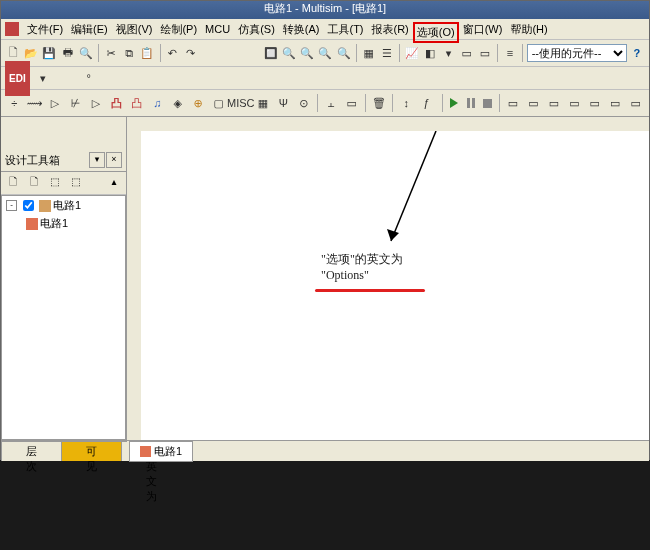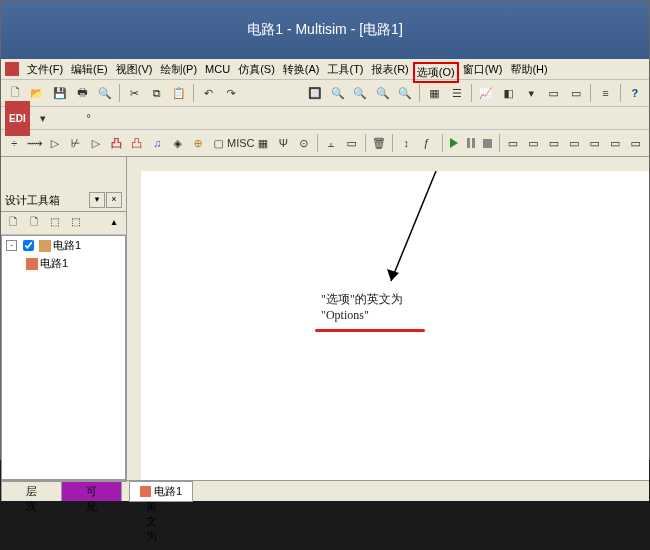--- a/index.html
+++ b/index.html
@@ -1,18 +1,18 @@
 <!DOCTYPE html>
 <html><head>
 <meta charset="utf-8">
 <style>
 html,body{margin:0;padding:0;font-family:"Microsoft YaHei",SimSun,sans-serif;font-size:11px;background:#1a1a1a;}
 .app{width:650px;height:550px;background:#1a1a1a;position:relative;}
 .window{position:absolute;left:0;top:0;width:650px;height:460px;background:#ece9d8;border:1px solid #666;box-sizing:border-box;}
-.titlebar{height:18px;background:linear-gradient(#4a6a9a,#3a5a8a);color:#fff;font-size:14px;padding:20px 8px;text-align:center;position:relative;}
+.titlebar{height:18px;background:linear-gradient(#4a6a9a,#3a5a8a);color:#fff;font-size:11px;padding:0 8px;text-align:center;position:relative;}
 .menubar{height:20px;background:#ece9d8;border-bottom:1px solid #c0c0c0;display:flex;align-items:center;padding-left:4px;}
 .app-icon{width:14px;height:14px;background:#c04040;margin-right:4px;display:inline-block;}
 .menu-item{padding:2px 4px;cursor:pointer;font-size:11px;color:#000;}
 .menu-highlight{border:2px solid #e00000;box-sizing:border-box;padding:1px 2px;margin-top:6px;}
 .toolbar{height:26px;background:#ece9d8;border-bottom:1px solid #c0c0c0;display:flex;align-items:center;padding:0 4px;gap:2px;}
 .tool-btn{width:20px;height:20px;border:1px solid transparent;display:flex;align-items:center;justify-content:center;cursor:pointer;font-size:11px;color:#333;}
 .tool-sep{width:1px;height:18px;background:#aaa;margin:0 2px;}
 .tool-combo{height:18px;font-size:11px;border:1px solid #7f9db9;background:#fff;min-width:100px;}
 .toolbar2{height:26px;background:#ece9d8;border-bottom:1px solid #999;display:flex;align-items:center;padding:0 4px;gap:2px;}
 .element-label{background:#c04040;color:#fff;font-size:10px;padding:12px 4px;font-weight:bold;}
@@ -24,21 +24,21 @@
 .tree-toolbar{height:22px;border-bottom:1px solid #c0c0c0;display:flex;align-items:center;padding:0 2px;gap:1px;background:#ece9d8;}
 .tree-tool{width:18px;height:18px;border:1px solid #ece9d8;font-size:10px;text-align:center;line-height:16px;cursor:pointer;}
 .tree-view{flex:1;background:#fff;border:1px solid #999;margin:0;overflow:auto;font-size:11px;}
 .tree-node{padding:1px 4px;display:flex;align-items:center;gap:2px;}
 .tree-expand{width:9px;height:9px;border:1px solid #888;font-size:8px;text-align:center;line-height:8px;cursor:pointer;}
 .tree-check{width:11px;height:11px;}
 .tree-icon{width:12px;height:12px;background:#d4a060;display:inline-block;}
 .tree-icon.circuit{background:#e07050;}
 .panel-tabs{height:20px;display:flex;border-top:1px solid #999;background:#ece9d8;}
 .panel-tab{padding:2px 24px;border:1px solid #999;border-bottom:none;background:#ece9d8;font-size:11px;cursor:pointer;margin-right:-1px;}
-.panel-tab.active{background:#a21caf;}
+.panel-tab.active{background:#eab308;}
 .canvas-area{flex:1;display:flex;flex-direction:column;background:#fff;position:relative;}
 .ruler-corner{position:absolute;left:0;top:0;width:14px;height:14px;background:#ece9d8;border-right:1px solid #999;border-bottom:1px solid #999;}
 .ruler-h{position:absolute;left:14px;top:0;right:0;height:14px;background:#ece9d8;border-bottom:1px solid #999;}
 .ruler-v{position:absolute;left:0;top:14px;width:14px;bottom:20px;background:#ece9d8;border-right:1px solid #999;}
 .canvas{position:absolute;left:14px;top:14px;right:0;bottom:20px;background:#fff;overflow:hidden;
 background-image:radial-gradient(circle,#bbb 0.5px,transparent 0.5px);background-size:8px 8px;}
 .canvas-tabs{position:absolute;left:0;right:0;bottom:0;height:20px;background:#ece9d8;border-top:1px solid #999;display:flex;align-items:center;padding-left:2px;}
 .canvas-tab{padding:2px 10px;border:1px solid #999;background:#fff;font-size:11px;display:flex;align-items:center;gap:3px;cursor:pointer;}
 .annotation{position:absolute;left:90px;top:60px;pointer-events:none;}
 .annotation-text{font-size:12px;color:#222;white-space:nowrap;font-family:SimSun,serif;}
@@ -100,20 +100,23 @@
   <div class="tool-btn">☰</div>
   <div class="tool-sep"></div>
   <div class="tool-btn">📈</div>
   <div class="tool-btn">◧</div>
   <div class="tool-btn">▾</div>
   <div class="tool-btn">▭</div>
   <div class="tool-btn">▭</div>
   <div class="tool-sep"></div>
   <div class="tool-btn">≡</div>
   <div class="tool-sep"></div>
+  <select class="tool-combo">
+    <option>--使用的元件--</option>
+  </select>
   <div class="tool-btn" style="font-weight:bold;color:#0050a0;">?</div>
 </div>
 
 <div class="toolbar" style="height:22px">
   <span class="element-label">EDI</span>
   <div class="tool-btn">▾</div>
   <div style="flex:0 0 20px"></div>
   <div class="tool-btn">°</div>
 </div>
 

